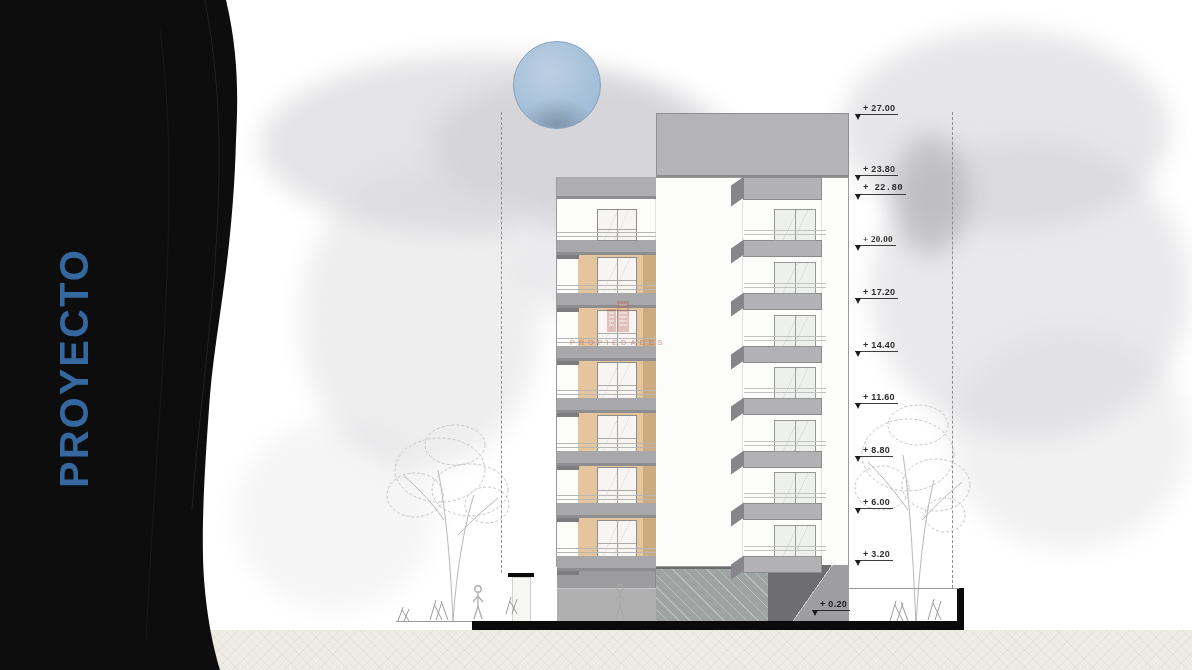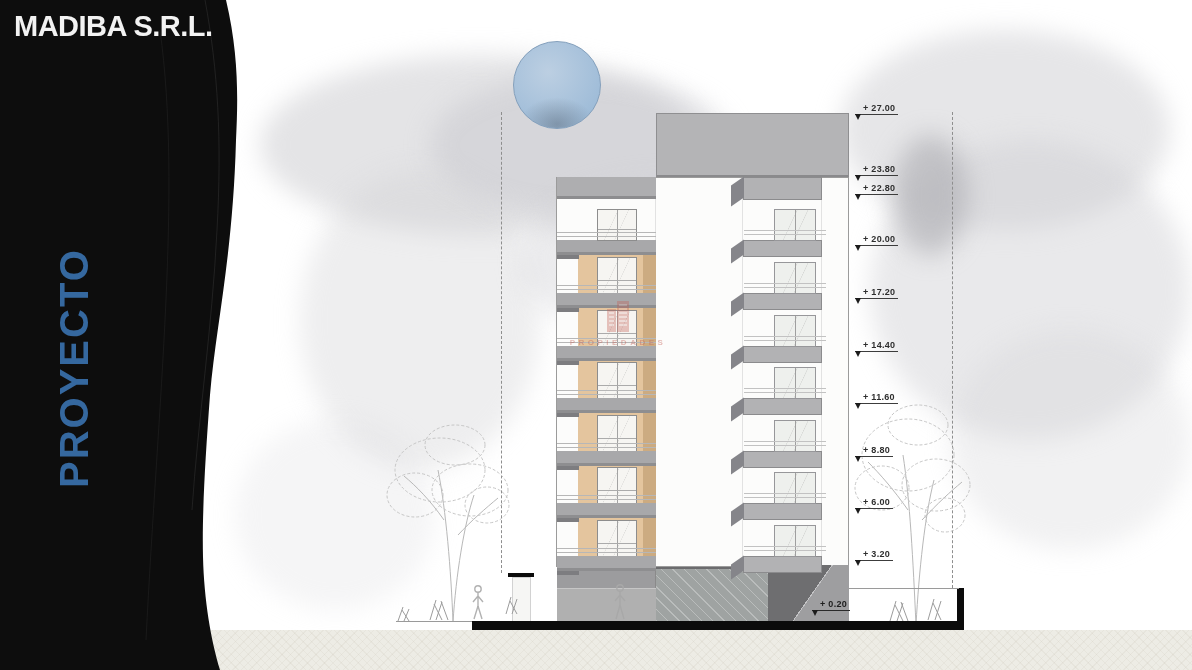--- a/index.html
+++ b/index.html
@@ -301,22 +301,22 @@
     </g>
     <g stroke="#a8a8a8" fill="none" stroke-width="1.4">
       <circle cx="620" cy="588" r="3.2"></circle>
       <path d="M620,591 L620,605 M620,595 L615,601 M620,595 L625,601 M620,605 L616,619 M620,605 L624,619"></path>
     </g>
   </svg>
 
   <div id="markers-layer">
       <div class="elev" style="top: 103px;">+ 27.00<span class="arr"></span></div>
       <div class="elev" style="top: 164px;">+ 23.80<span class="arr"></span></div>
-      <div class="elev" style="top: 183px;">+ 22.80<span class="arr"></span></div>
-      <div class="elev" style="top: 234px;">+ 20.00<span class="arr"></span></div>
+      <div class="elev" style="top: 183px; font-family: Liberation Mono, monospace;">+ 22.80<span class="arr"></span></div>
+      <div class="elev" style="top: 234px; font-family: Liberation Serif, serif;">+ 20.00<span class="arr"></span></div>
       <div class="elev" style="top: 287px; text-align: center;">+ 17.20<span class="arr"></span></div>
       <div class="elev" style="top: 340px;">+ 14.40<span class="arr"></span></div>
       <div class="elev" style="top: 392px;">+ 11.60<span class="arr"></span></div>
       <div class="elev" style="top: 445px;">+ 8.80<span class="arr"></span></div>
       <div class="elev" style="top: 497px;">+ 6.00<span class="arr"></span></div>
       <div class="elev" style="top: 549px;">+ 3.20<span class="arr"></span></div>
       <div class="elev" style="left: 806px; top: 599px; color: rgb(30, 30, 30); border-color: rgb(42, 42, 42);">+ 0.20<span class="arr"></span></div>
     </div>
 
   <div id="wmark">
@@ -329,16 +329,15 @@
     </svg>
     <div class="wm-sub">PROPIEDADES</div>
   </div>
 
 
   <svg id="sidebar" width="260" height="670" viewBox="0 0 260 670">
     <path d="M0,0 L226,0 C239,55 238,100 236,140 C233,255 216,325 210,395 C205,462 202,515 203,557 C204,600 211,640 220,670 L0,670 Z" fill="#0d0d0d"></path>
     <path d="M205,0 C218,70 222,140 217,230 C212,330 198,420 192,510" stroke="#2e2e2e" stroke-width="1" fill="none" opacity=".6"></path>
     <path d="M160,30 C182,190 158,400 146,640" stroke="#262626" stroke-width="1" fill="none" opacity=".5"></path>
   </svg>
-  <div id="brand">MADIBA S.R.L.</div>
   <div id="proyecto">PROYECTO</div>
 
 </div>
 
 </body></html>

